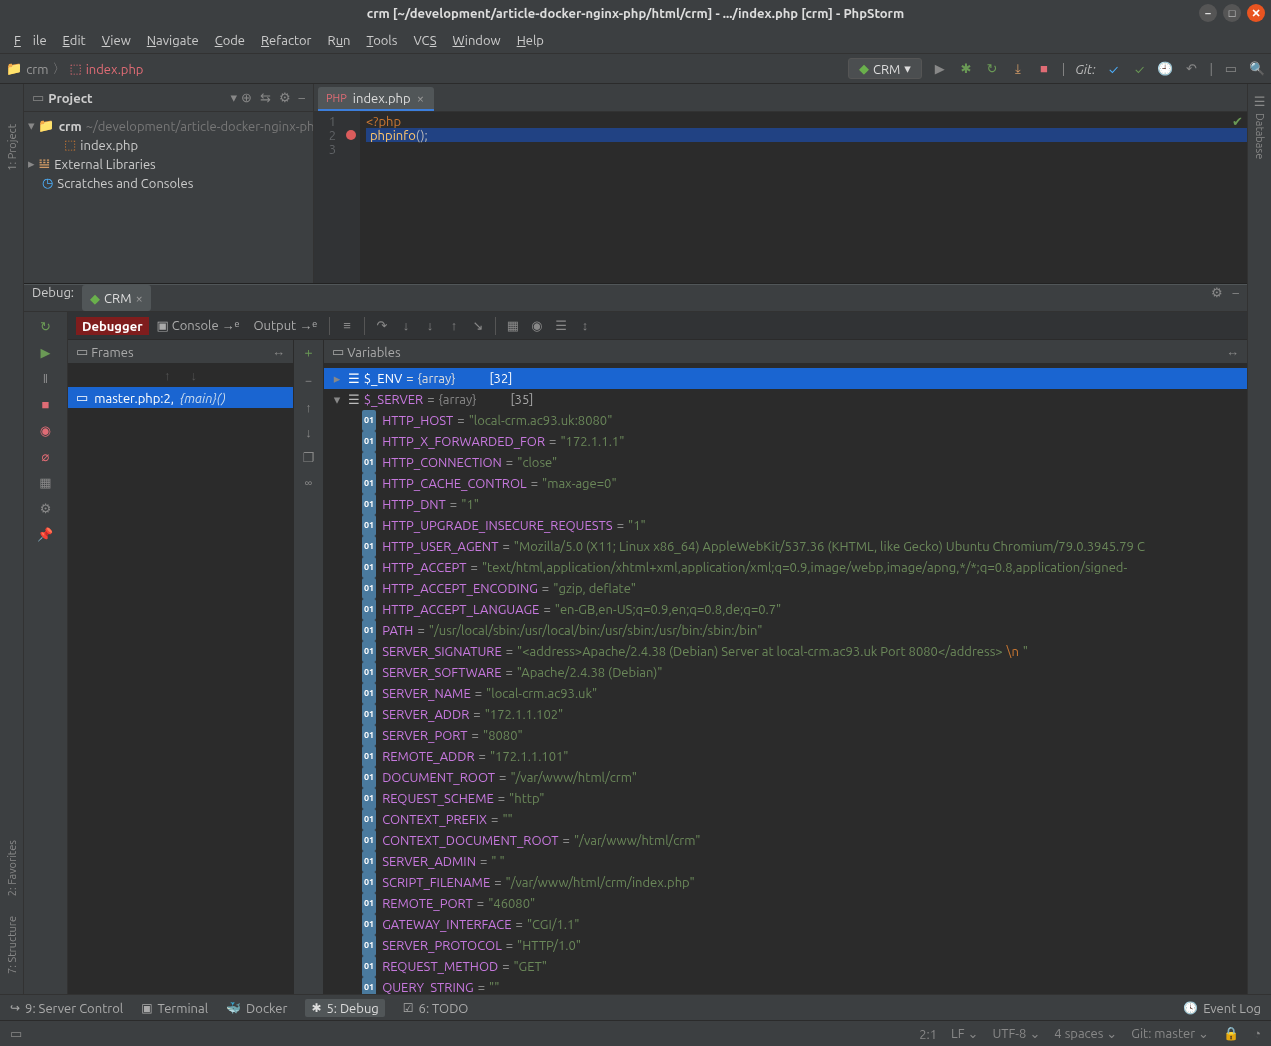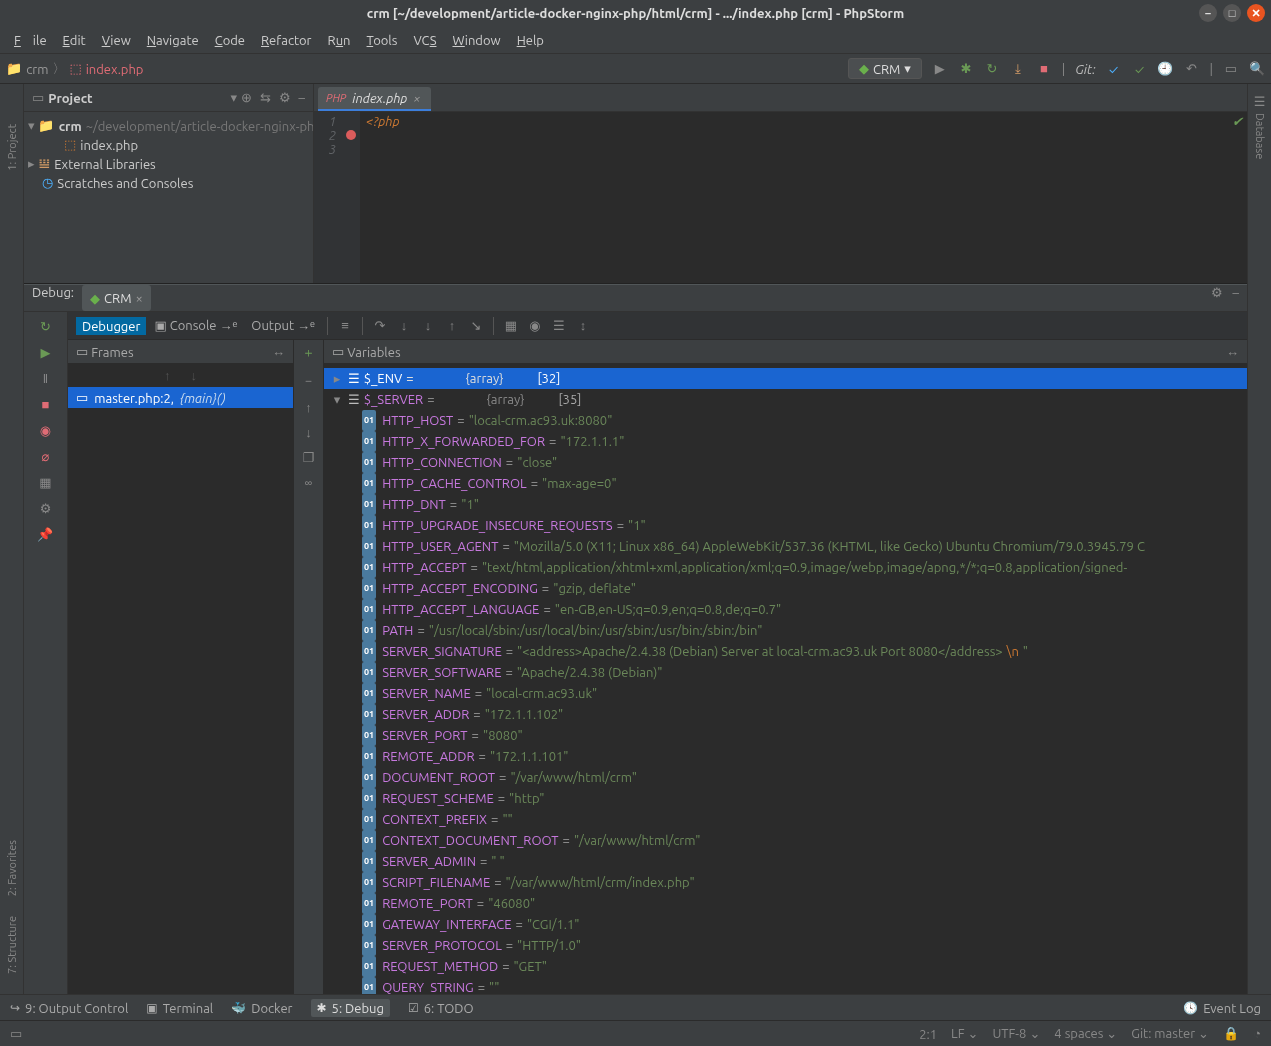--- a/index.html
+++ b/index.html
@@ -34,21 +34,21 @@
   .project-panel { width: 290px; background: #3c3f41; display: flex; flex-direction: column; border-right: 1px solid #323232;}
   .panel-header { height: 28px; background: #3c3f41; display: flex; align-items: center; padding: 0 8px; border-bottom: 1px solid #323232; gap:4px;}
   .panel-header .title { color: #ccc; font-weight: bold; flex:1; }
   .pheader-icons{display:flex;gap:8px;color:#888;}
   .tree { font-size: 13px; color: #aaa; padding: 4px 0; overflow: hidden;}
   .tree-row { display: flex; align-items: center; padding: 2px 4px; gap: 4px; white-space:nowrap;}
   .tree-row .name { color: #ccc; }
   .tree-row .path { color: #777; }
   .indent1{padding-left:18px;} .indent2{padding-left:40px;}
 
-  .editor-panel { flex: 1; background: #2b2b2b; display: flex; flex-direction: column; min-width:0;font-style:italic;}
+  .editor-panel { flex: 1; background: #2b2b2b; display: flex; flex-direction: column; min-width:0;}
   .tabbar { height: 28px; background: #3c3f41; display: flex; align-items: flex-end; padding-left: 4px; border-bottom: 1px solid #323232;}
   .tab { background: #515658; padding: 4px 10px 4px 8px; display: flex; align-items: center; gap: 6px; border-top-left-radius:3px;border-top-right-radius:3px; border-bottom:2px solid #3c7edb;}
   .tab .php { color: #e06c75; font-size:11px;}
   .tab .name { color: #ddd; }
   .tab .x { color: #999; }
   .editor-body { flex:1; display:flex; font-family: "JetBrains Mono","Consolas",monospace; font-size:13px; position:relative;}
   .gutter-ln { width:28px; background:#313335; text-align:right; padding:2px 6px 0 0; color:#606366;}
   .gutter-bp{width:18px;background:#313335;padding-top:18px;}
   .bp-dot{width:10px;height:10px;background:#db5c5c;border-radius:50%;margin:0 auto;}
   .code-lines{flex:1;padding:2px 0 0 6px;}
@@ -62,21 +62,21 @@
   .debug-header .lbl{color:#ccc;}
   .debug-tab{background:#515658;padding:2px 8px;margin-left:8px;border-radius:3px;color:#ddd;display:flex;align-items:center;gap:4px;}
   .debug-header .icons-r{margin-left:auto;display:flex;gap:10px;color:#888;}
   .debug-body{flex:1;display:flex;min-height:0;}
   .debug-left{width:44px;background:#3c3f41;display:flex;flex-direction:column;align-items:center;padding-top:6px;gap:10px;border-right:1px solid #323232;}
   .dl-icon{width:16px;height:16px;display:flex;align-items:center;justify-content:center;}
   .debug-main{flex:1;display:flex;flex-direction:column;min-height:0;}
   .debug-toolbar{height:28px;background:#313335;display:flex;align-items:center;padding:0 8px;gap:2px;border-bottom:1px solid #2b2b2b;}
   .dt-sep{width:1px;height:18px;background:#555;margin:0 4px;}
   .dt-btn{padding:2px 6px;color:#aaa;}
-  .dt-btn.active{background:#0369a1;color:#fff;}
+  .dt-btn.active{background:#7f1d1d;color:#fff;font-weight:bold;}
   .dt-icon{width:22px;height:22px;display:flex;align-items:center;justify-content:center;color:#888;}
 
   .debug-panels{flex:1;display:flex;min-height:0;}
   .frames-panel{width:226px;border-right:1px solid #2b2b2b;display:flex;flex-direction:column;}
   .sub-header{height:24px;background:#3c3f41;display:flex;align-items:center;padding:0 8px;color:#aaa;border-bottom:1px solid #2b2b2b;}
   .sub-header .sp{flex:1;}
   .frames-body{flex:1;background:#2b2b2b;position:relative;}
   .frame-item{background:#1a65d1;color:#fff;padding:3px 8px;display:flex;align-items:center;gap:6px;font-size:13px;}
   .frame-item .rest{color:#cde;font-style:italic;}
 
@@ -86,21 +86,21 @@
   .vars-panel{flex:1;display:flex;flex-direction:column;min-height:0;}
   .vars-body{flex:1;background:#2b2b2b;overflow:hidden;font-family:"JetBrains Mono","Consolas",monospace;font-size:13px;line-height:21px;padding:4px 0;}
   .var-row{display:flex;align-items:center;padding:0 6px;gap:4px;white-space:nowrap;}
   .var-row.sel{background:#1a65d1;color:#fff;}
   .var-row .arrow{width:14px;color:#888;display:inline-block;text-align:center;}
   .var-row .oi{background:#4a7a9e;color:#fff;font-size:9px;font-weight:bold;padding:0 2px;border-radius:2px;margin-right:2px;}
   .var-row .key{color:#c678dd;}
   .var-row.sel .key{color:#fff;}
   .var-row .eq{color:#888;}
   .var-row.sel .eq{color:#ddd;}
-  .var-row .type{color:#888;margin-left:48px;}
+  .var-row .type{color:#888;}
   .var-row.sel .type{color:#ddd;}
   .var-row .count{color:#aaa;padding-left:30px;}
   .var-row.sel .count{color:#fff;}
   .var-row .str{color:#6a8759;}
   .var-row.child{padding-left:38px;}
   .var-row .esc{color:#cc7832;}
 
   .bottombar{height:26px;background:#3c3f41;display:flex;align-items:center;padding:0 10px;gap:18px;border-top:1px solid #323232;}
   .bottombar .bb-item{display:flex;align-items:center;gap:5px;color:#aaa;font-size:12px;}
   .bottombar .bb-item.active{background:#515658;padding:2px 6px;border-radius:2px;color:#ddd;}
@@ -218,20 +218,21 @@
             <span class="x">×</span>
           </div>
         </div>
         <div class="editor-body">
           <div class="gutter-ln">1<br>2<br>3</div>
           <div class="gutter-bp">
               <div class="bp-dot"></div>
             </div>
           <div class="code-lines">
             <div class="l1">&lt;?php</div>
+            <span class="l2"><span class="fn">phpinfo</span><span>();</span></span>
           </div>
           <div class="editor-marks">✔</div>
         </div>
       </div>
     </div>
 
     <div class="debug-panel">
       <div class="debug-header">
         <span class="lbl">Debug:</span>
         <div class="debug-tab">
@@ -506,21 +507,21 @@
     </div>
   </div>
 
   <div class="right-gutter">
     <span class="gray">☰</span>
     <span class="vlabel" style="margin-top:4px;">Database</span>
   </div>
 </div>
 
 <div class="bottombar">
-  <span class="bb-item">↪ <span>9: Output Control</span></span>
+  <span class="bb-item">↪ <span>9: Server Control</span></span>
   <span class="bb-item">▣ <span>Terminal</span></span>
   <span class="bb-item">🐳 <span>Docker</span></span>
   <span class="bb-item active">✱ <span>5: Debug</span></span>
   <span class="bb-item">☑ <span>6: TODO</span></span>
   <span class="sp"></span>
   <span class="bb-item">🕓 <span>Event Log</span></span>
 </div>
 
 <div class="statusbar">
   <span>▭</span>

